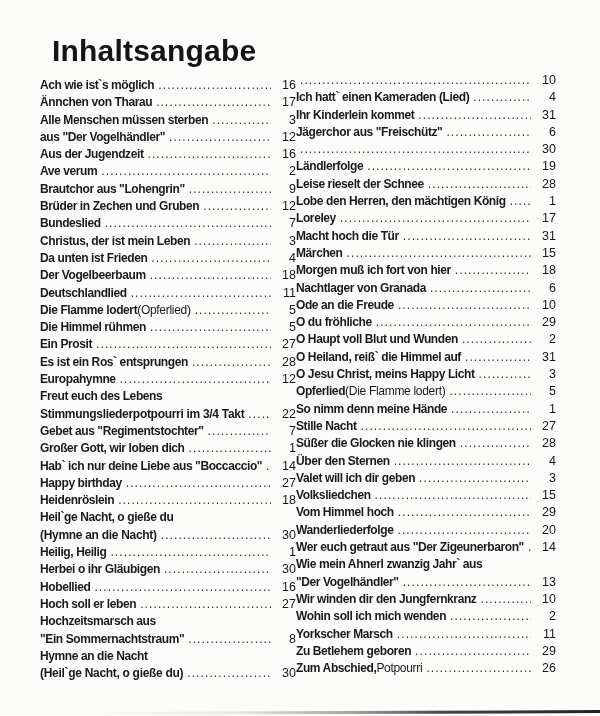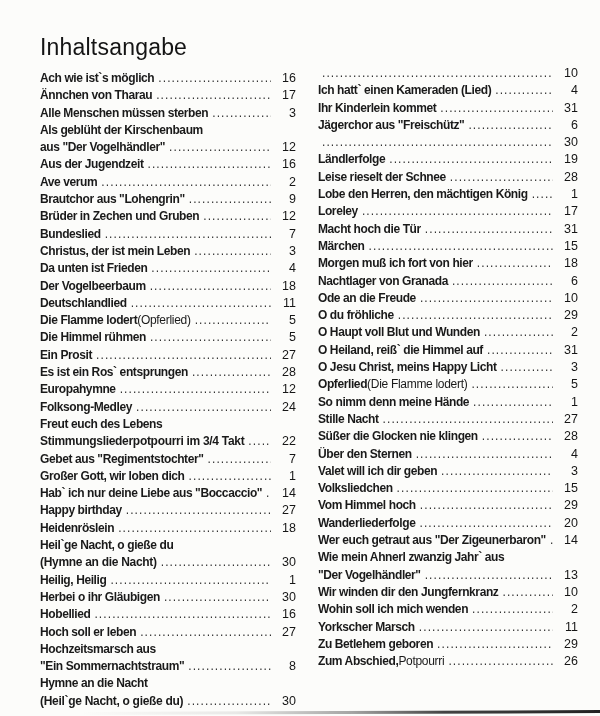--- a/index.html
+++ b/index.html
@@ -10,29 +10,28 @@
   }
   .paper{
     position:relative;
     width:600px;height:716px;
     background:#fcfcfa;
     box-sizing:border-box;
     padding:34px 22px 0 40px;
     color:#1a1a1a;
   }
   .page-title{
-    margin:0 0 9px 0;
-    font-size:23px;
-    font-weight:400;
+    margin:0 0 9px 12px;
+    font-size:30px;
+    font-weight:700;
     letter-spacing:0.2px;
     color:#141414;
   }
   .columns{
     display:flex;
-    gap:22px;
   }
   .col{
     width:256px;
     flex:0 0 auto;
   }
   .col-right{
     width:260px;
     margin-top:-5px;
   }
   .row{
@@ -110,23 +109,20 @@
           <span class="dots"></span>
           <span class="pg">17</span>
         </div>
 
   <div class="row">
           <span class="t">Alle Menschen müssen sterben</span>
           <span class="dots"></span>
           <span class="pg">3</span>
         </div>
 
-  <div class="row">
-          <span class="t">Als geblüht der Kirschenbaum</span>
-        </div>
 
   <div class="row">
           <span class="t">aus "Der Vogelhändler"</span>
           <span class="dots"></span>
           <span class="pg">12</span>
         </div>
 
   <div class="row">
           <span class="t">Aus der Jugendzeit</span>
           <span class="dots"></span>
@@ -205,25 +201,20 @@
           <span class="dots"></span>
           <span class="pg">28</span>
         </div>
 
   <div class="row">
           <span class="t">Europahymne</span>
           <span class="dots"></span>
           <span class="pg">12</span>
         </div>
 
-  <div class="row">
-          <span class="t">Folksong-Medley</span>
-          <span class="dots"></span>
-          <span class="pg">24</span>
-        </div>
 
   <div class="row">
           <span class="t">Freut euch des Lebens</span>
         </div>
 
   <div class="row regular">
           <span class="t">Stimmungsliederpotpourri im 3/4 Takt</span>
           <span class="dots"></span>
           <span class="pg">22</span>
         </div>

